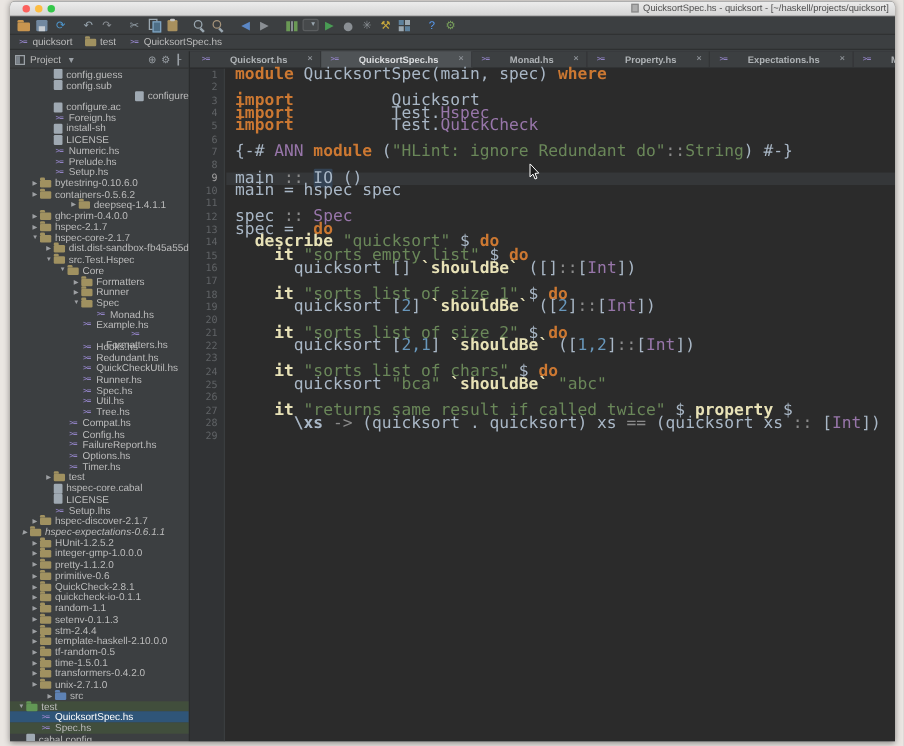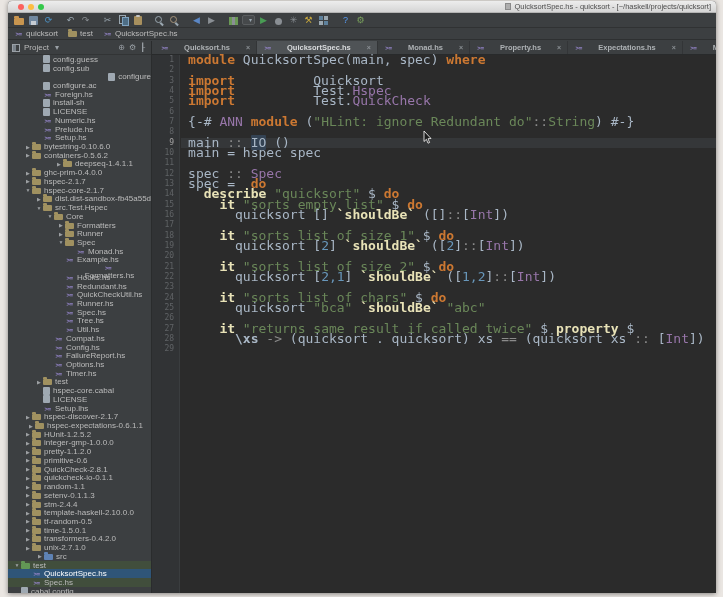--- a/index.html
+++ b/index.html
@@ -351,27 +351,27 @@
             <span class="lbl">Runner.hs</span>
           </div>
           <div class="row" style="padding-left: 49px;">
             <span class="arrow"></span>
             <span class="ic-hs">&gt;=</span>
             <span class="lbl">Spec.hs</span>
           </div>
           <div class="row" style="padding-left: 49px;">
             <span class="arrow"></span>
             <span class="ic-hs">&gt;=</span>
+            <span class="lbl">Util.hs</span>
+          </div>
+          <div class="row" style="padding-left: 49px;">
+            <span class="arrow"></span>
+            <span class="ic-hs">&gt;=</span>
             <span class="lbl">Tree.hs</span>
           </div>
-          <div class="row" style="padding-left: 49px;">
-            <span class="arrow"></span>
-            <span class="ic-hs">&gt;=</span>
-            <span class="lbl">Util.hs</span>
-          </div>
           <div class="row" style="padding-left: 38px;">
             <span class="arrow"></span>
             <span class="ic-hs">&gt;=</span>
             <span class="lbl">Compat.hs</span>
           </div>
           <div class="row" style="padding-left: 38px;">
             <span class="arrow"></span>
             <span class="ic-hs">&gt;=</span>
             <span class="lbl">Config.hs</span>
           </div>
@@ -408,21 +408,21 @@
           <div class="row" style="padding-left: 27px;">
             <span class="arrow"></span>
             <span class="ic-hs">&gt;=</span>
             <span class="lbl">Setup.lhs</span>
           </div>
           <div class="row" style="padding-left: 16px;">
             <span class="arrow">▶</span>
             <span class="ic-fold"></span>
             <span class="lbl">hspec-discover-2.1.7</span>
           </div>
-          <div class="row" style="padding-left: 19px;">
+          <div class="row" style="padding-left: 8px; font-style: italic;">
             <span class="arrow">▶</span>
             <span class="ic-fold"></span>
             <span class="lbl">hspec-expectations-0.6.1.1</span>
           </div>
           <div class="row" style="padding-left: 16px;">
             <span class="arrow">▶</span>
             <span class="ic-fold"></span>
             <span class="lbl">HUnit-1.2.5.2</span>
           </div>
           <div class="row" style="padding-left: 16px;">

